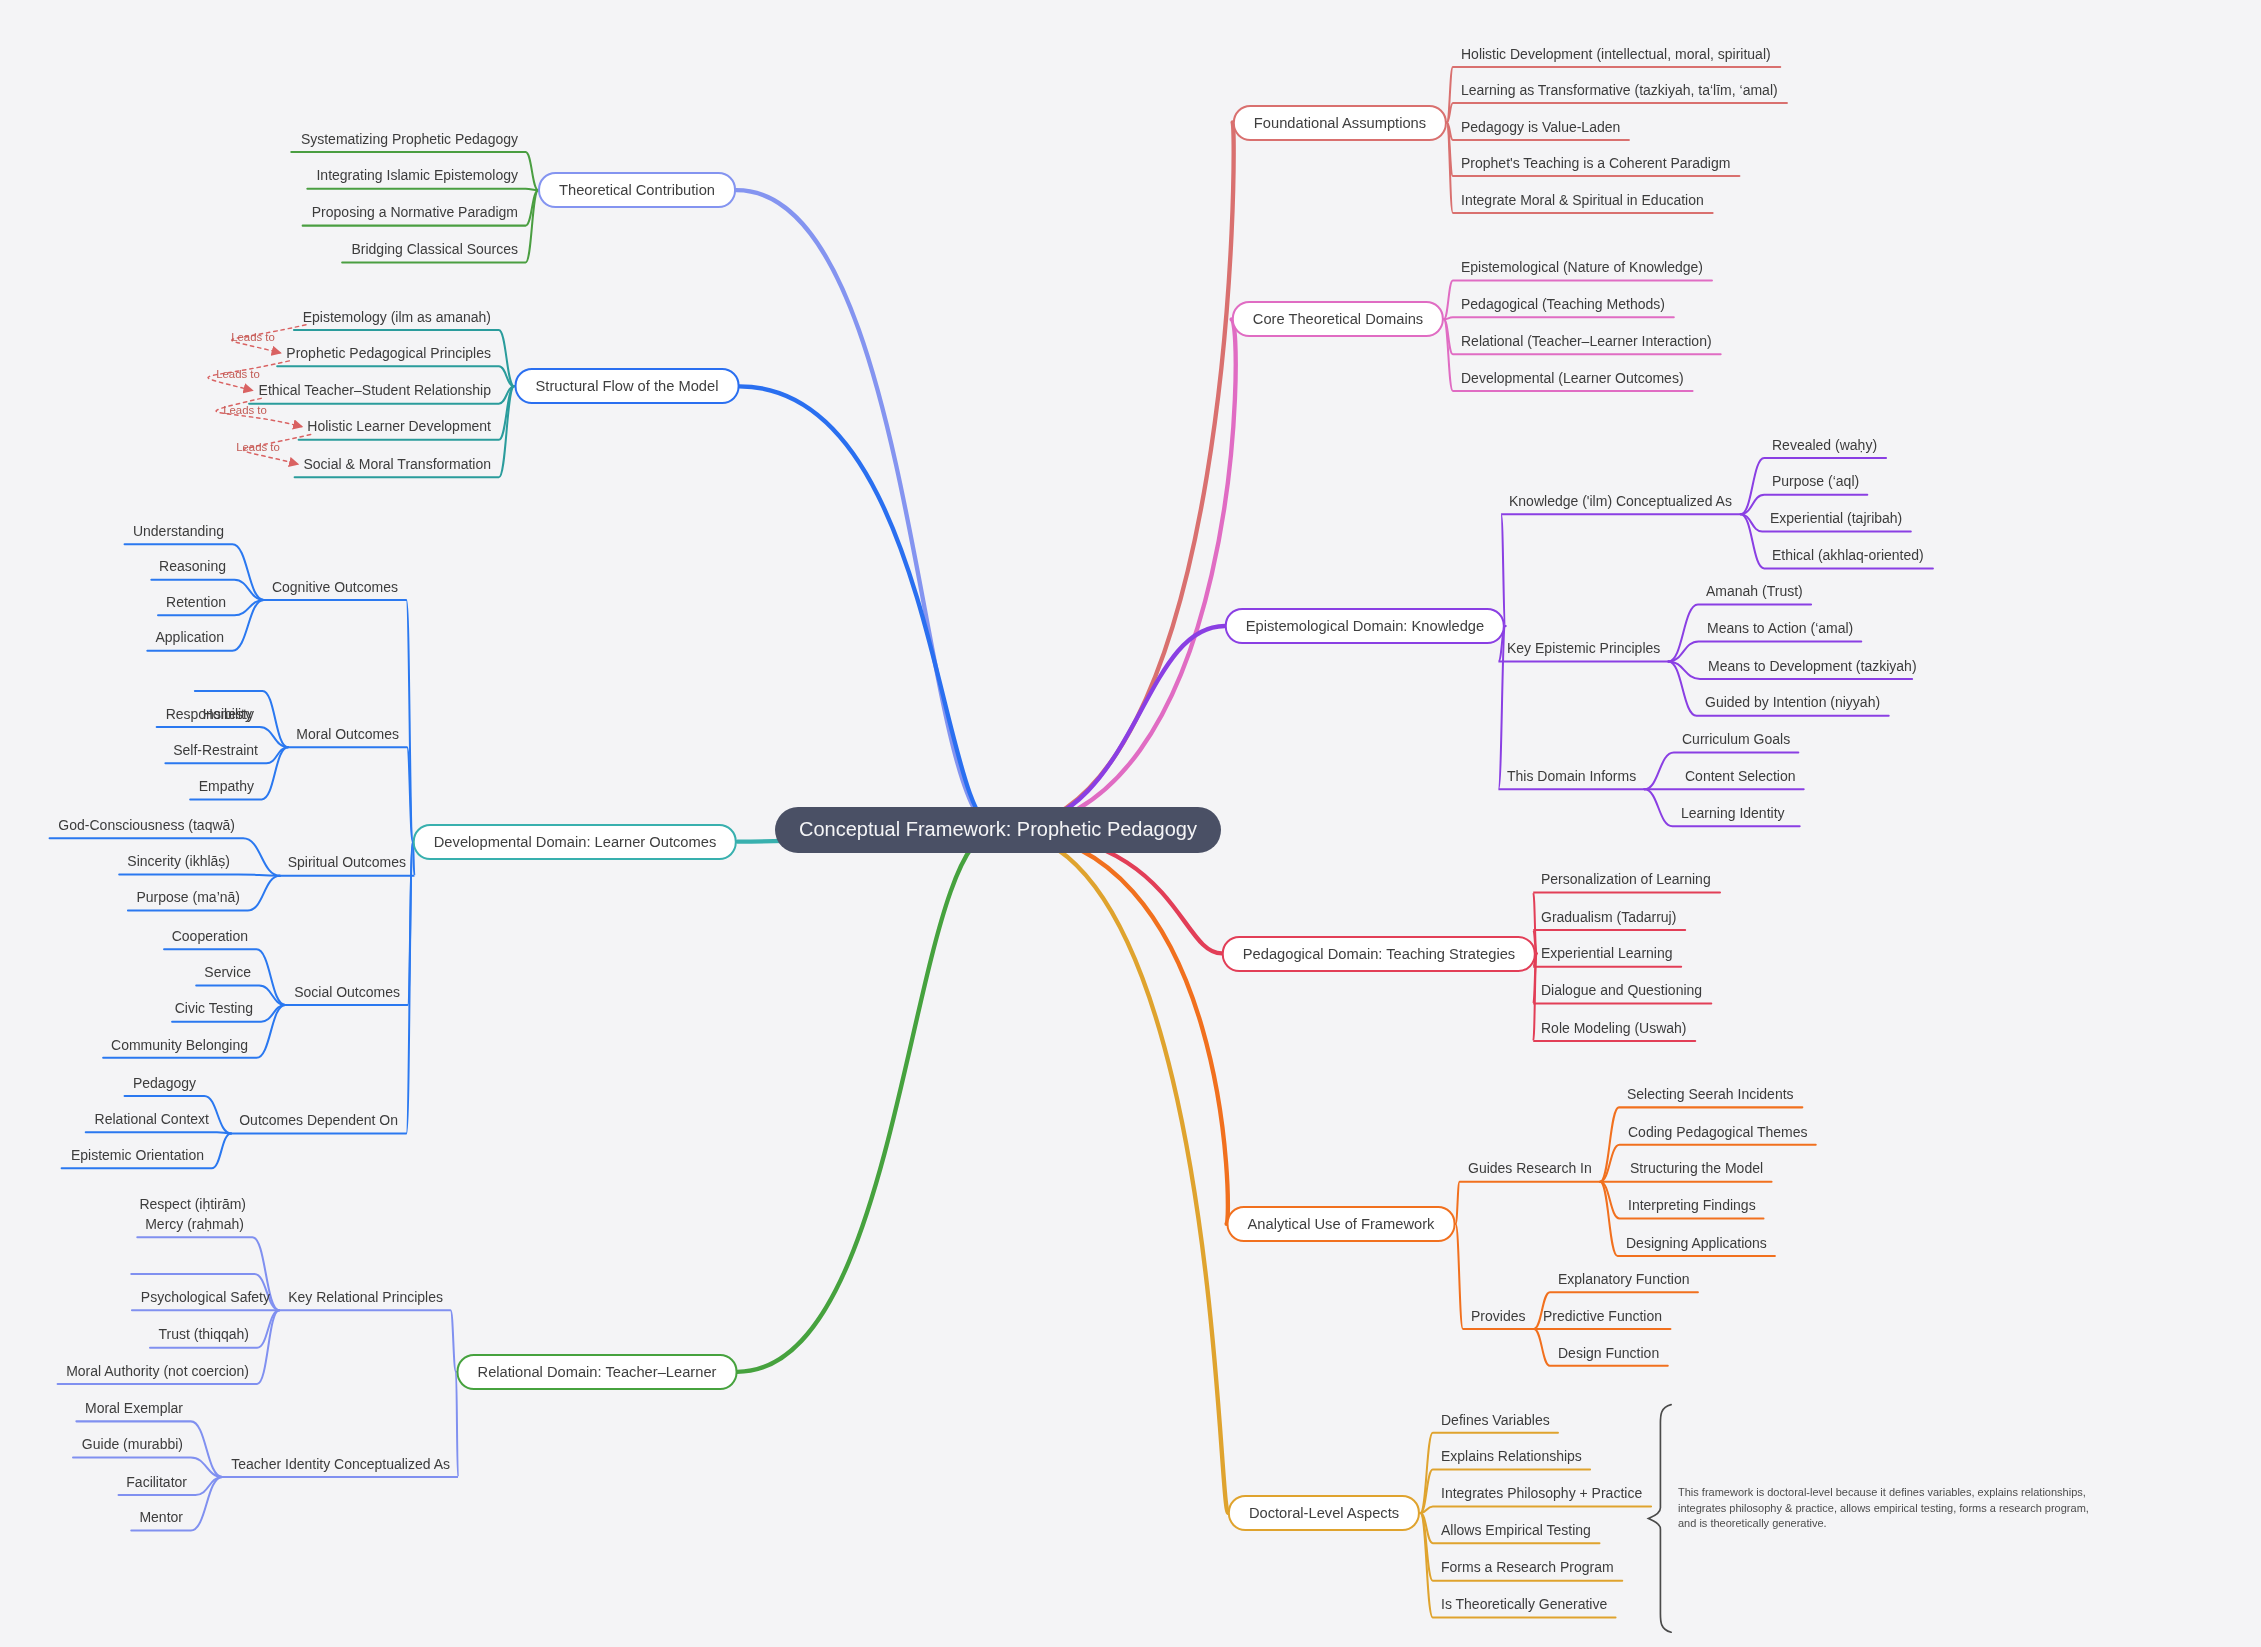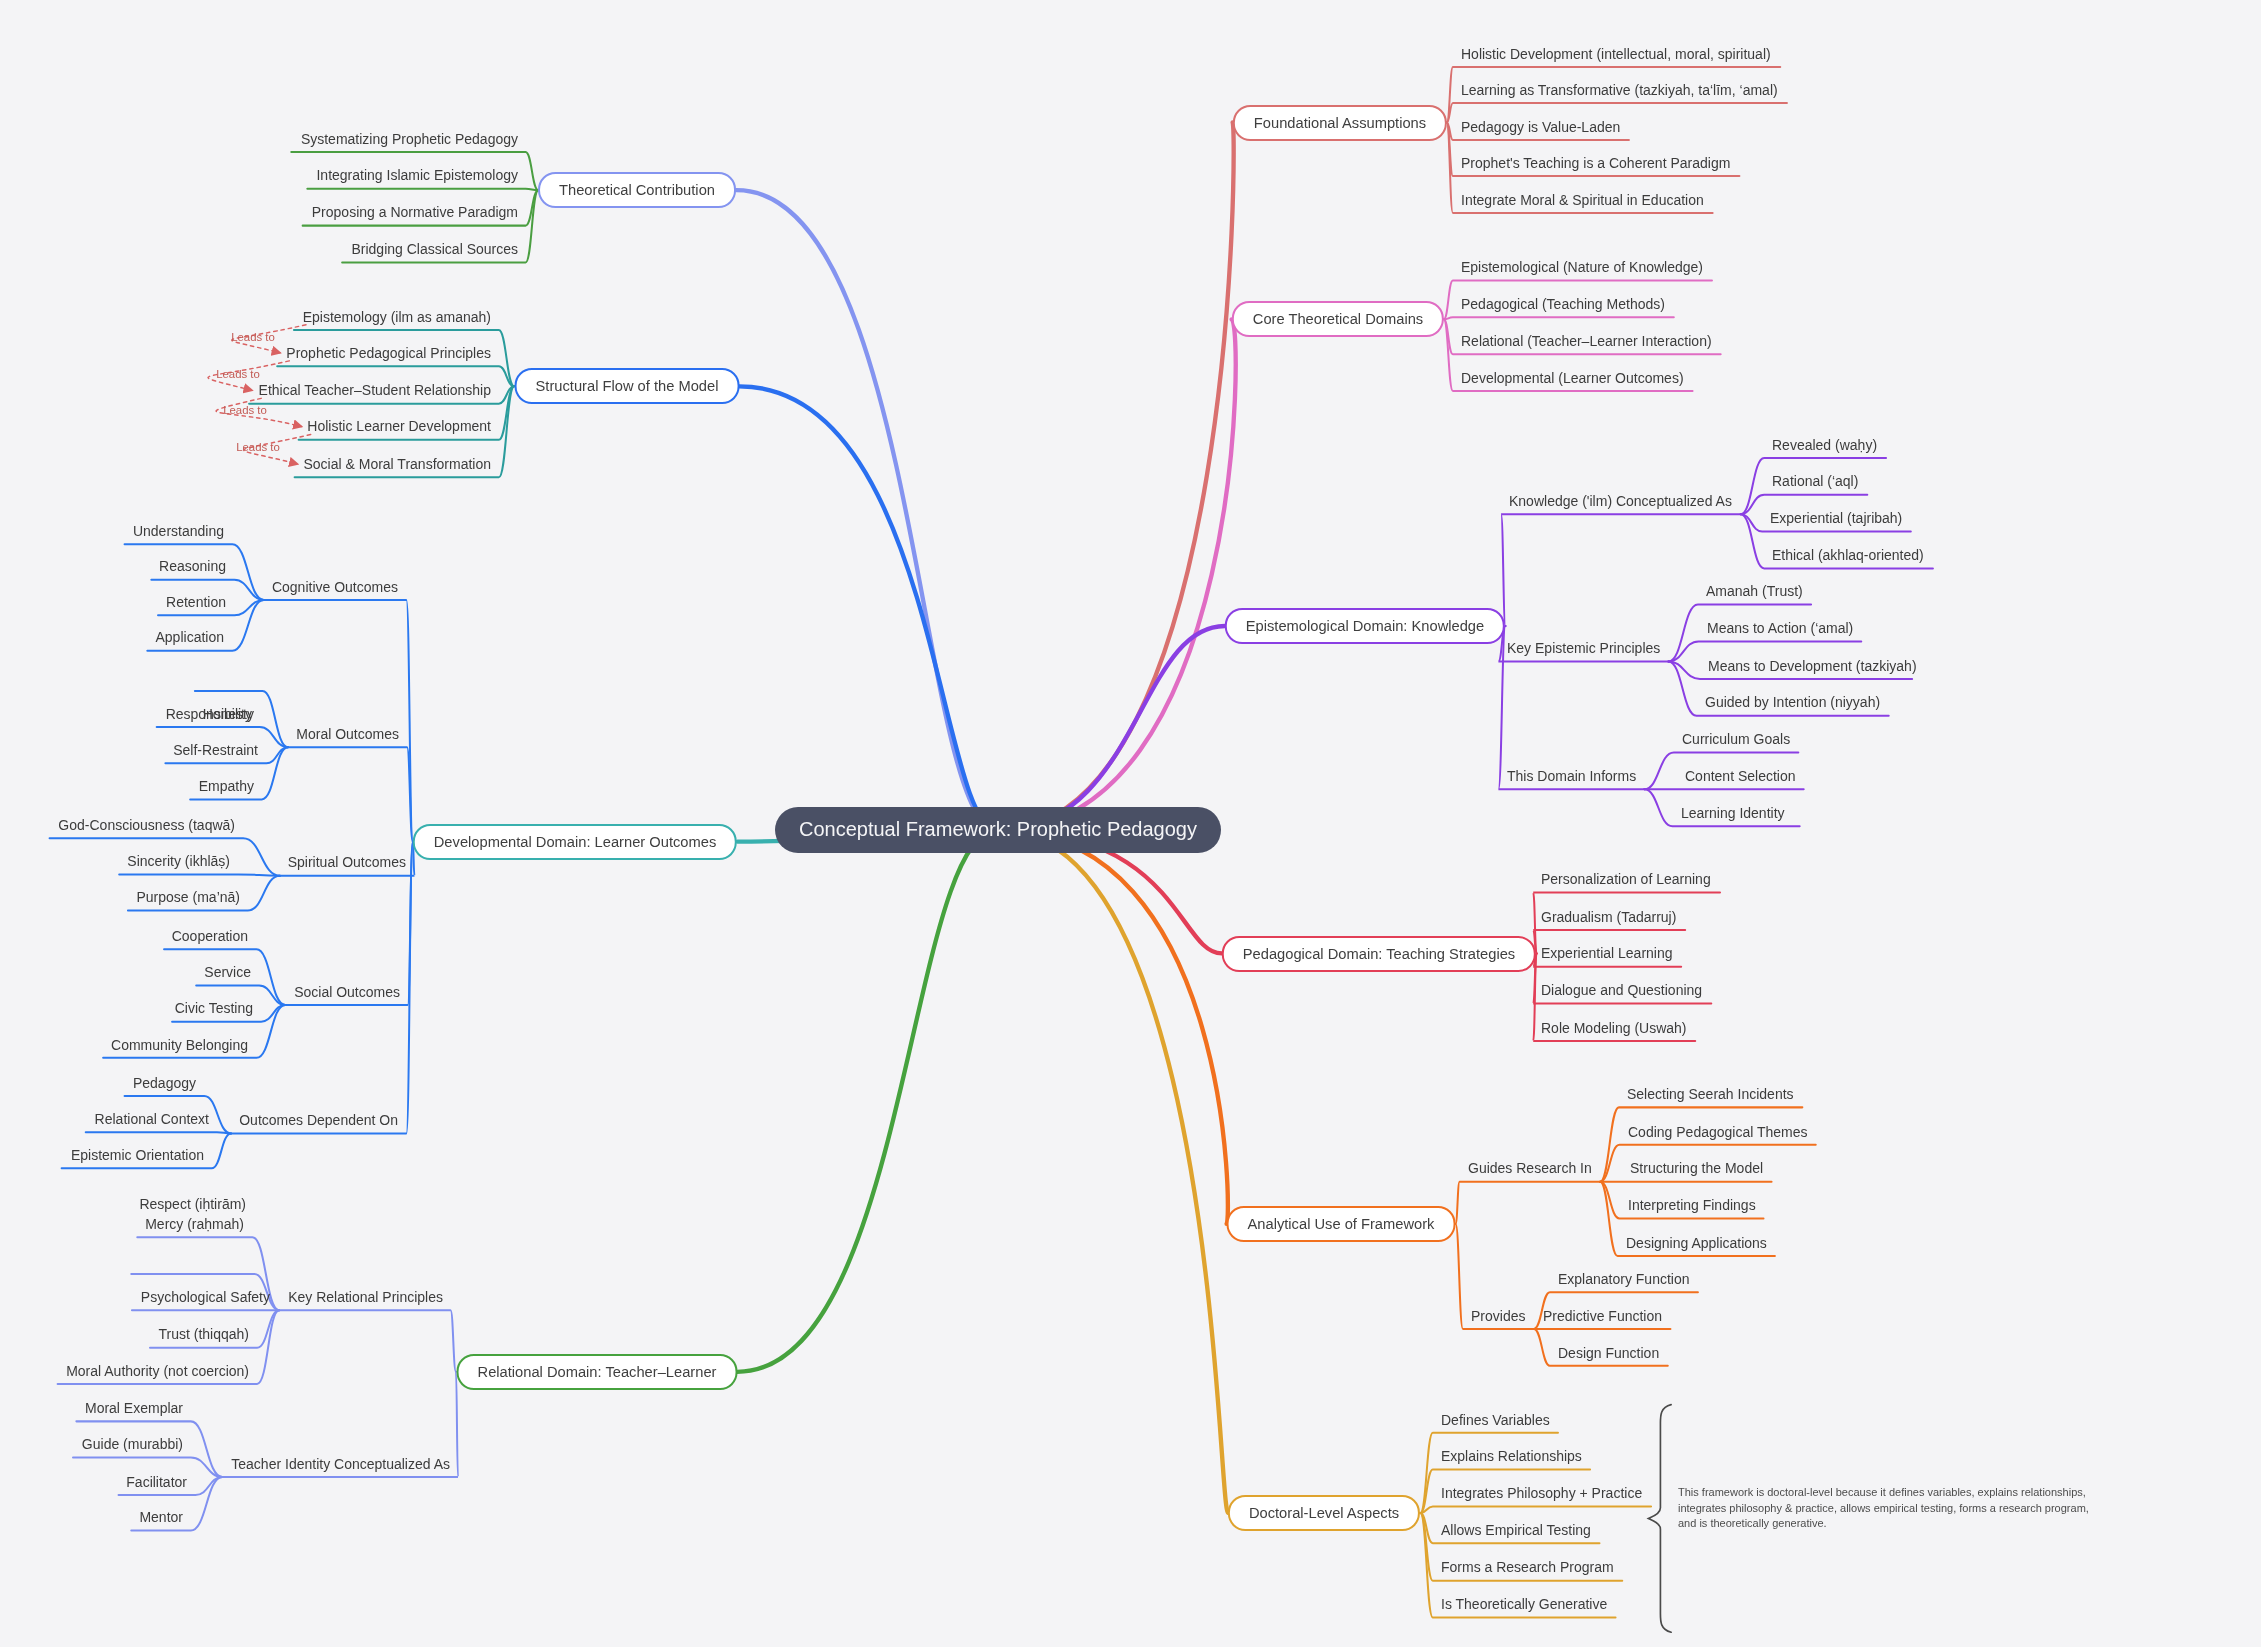--- a/index.html
+++ b/index.html
@@ -192,21 +192,21 @@
     <div class="leaf" style="left: 1461px; top: 155px;">Prophet's Teaching is a Coherent Paradigm</div>
     <div class="leaf" style="left: 1461px; top: 192px;">Integrate Moral &amp; Spiritual in Education</div>
     <div class="node-box" style="left: 1338px; top: 319px; border-color: rgb(224, 108, 195);">Core Theoretical Domains</div>
     <div class="leaf" style="left: 1461px; top: 259px;">Epistemological (Nature of Knowledge)</div>
     <div class="leaf" style="left: 1461px; top: 296px;">Pedagogical (Teaching Methods)</div>
     <div class="leaf" style="left: 1461px; top: 333px;">Relational (Teacher–Learner Interaction)</div>
     <div class="leaf" style="left: 1461px; top: 370px;">Developmental (Learner Outcomes)</div>
     <div class="node-box" style="left: 1365px; top: 626px; border-color: rgb(138, 63, 227);">Epistemological Domain: Knowledge</div>
     <div class="leaf" style="left: 1509px; top: 493px;">Knowledge ('ilm) Conceptualized As</div>
     <div class="leaf" style="left: 1772px; top: 437px;">Revealed (waḥy)</div>
-    <div class="leaf" style="left: 1772px; top: 473px;">Rational (‘aql)</div>
+    <div class="leaf" style="left: 1772px; top: 473px;">Purpose (‘aql)</div>
     <div class="leaf" style="left: 1770px; top: 510px;">Experiential (tajribah)</div>
     <div class="leaf" style="left: 1772px; top: 547px;">Ethical (akhlaq-oriented)</div>
     <div class="leaf" style="left: 1507px; top: 640px;">Key Epistemic Principles</div>
     <div class="leaf" style="left: 1706px; top: 583px;">Amanah (Trust)</div>
     <div class="leaf" style="left: 1707px; top: 620px;">Means to Action (‘amal)</div>
     <div class="leaf" style="left: 1708px; top: 658px;">Means to Development (tazkiyah)</div>
     <div class="leaf" style="left: 1705px; top: 694px;">Guided by Intention (niyyah)</div>
     <div class="leaf" style="left: 1507px; top: 768px;">This Domain Informs</div>
     <div class="leaf" style="left: 1682px; top: 731px;">Curriculum Goals</div>
     <div class="leaf" style="left: 1685px; top: 768px;">Content Selection</div>

